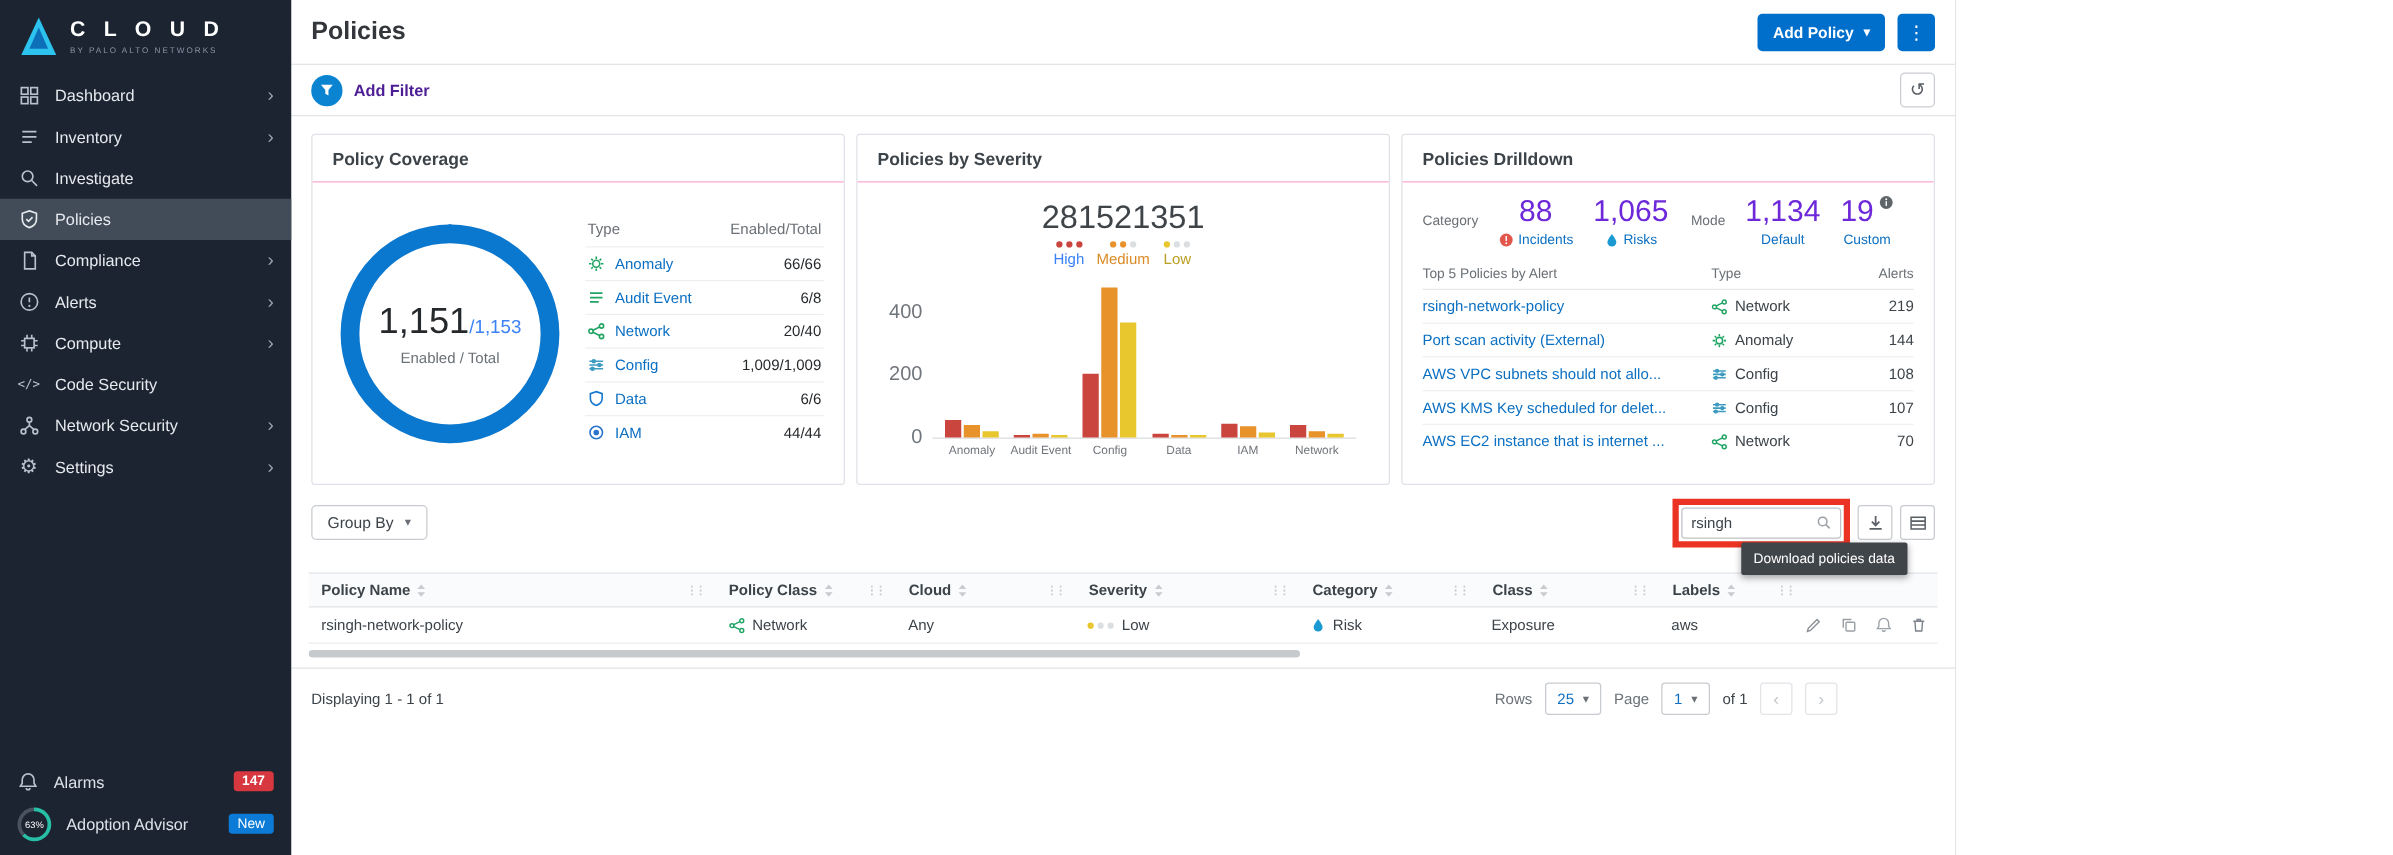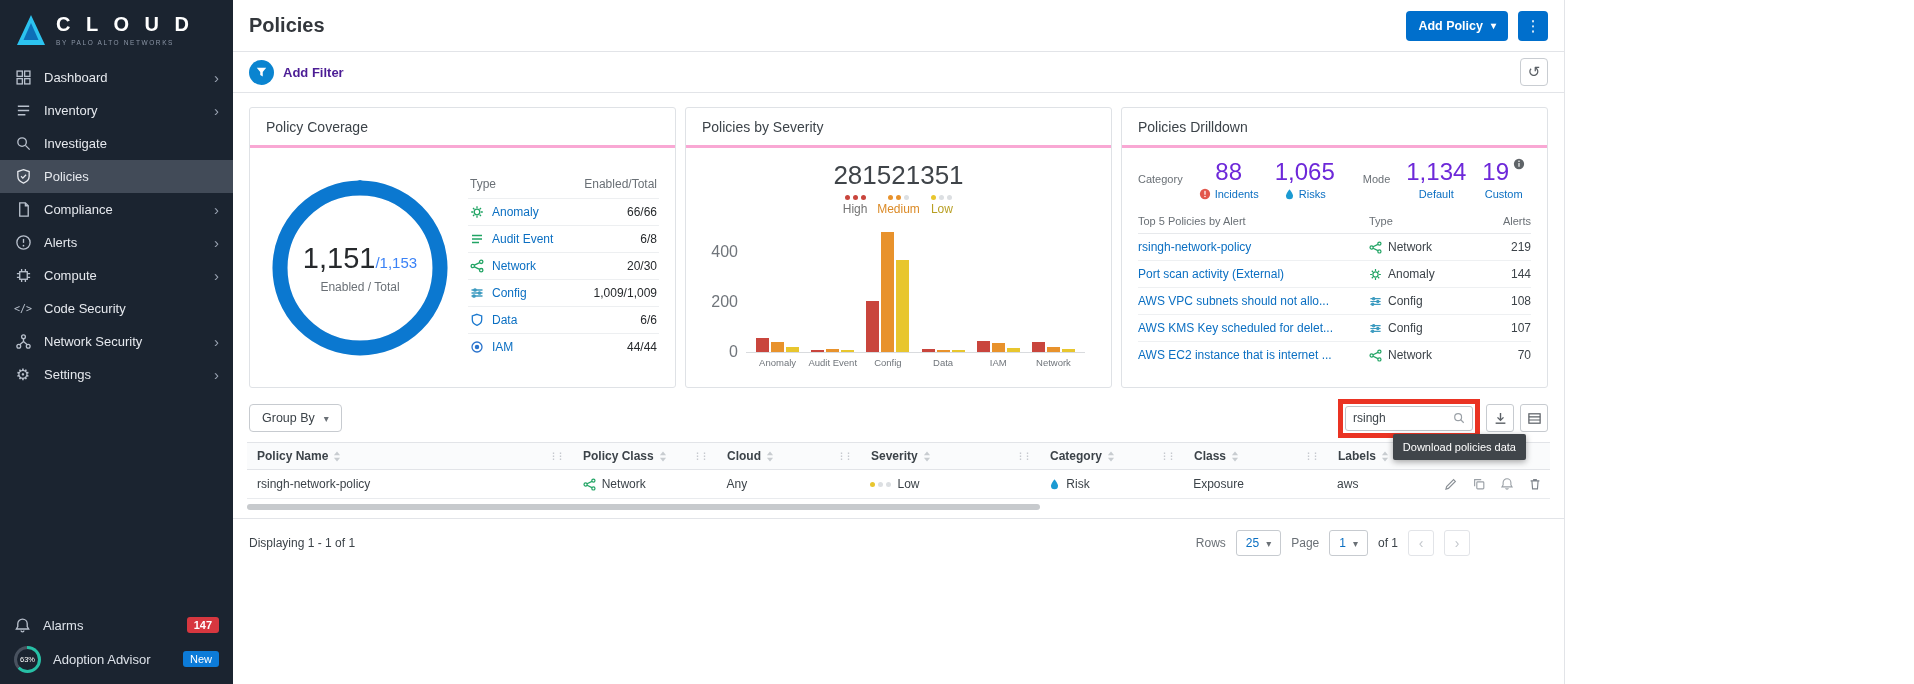--- a/index.html
+++ b/index.html
@@ -3,21 +3,21 @@
 <meta charset="utf-8">
 <style>
   *{box-sizing:border-box;margin:0;padding:0}
   html,body{width:1914px;height:684px;overflow:hidden}
   body{font-family:"Liberation Sans",sans-serif;background:#fff;color:#3c4349}
   .app{display:flex;width:100%;height:100%}
 
   
   .sidebar{width:233px;min-width:233px;background:#1b2430;color:#dde2e9;display:flex;flex-direction:column;position:relative}
   .logo{display:flex;align-items:center;gap:10px;padding:13px 16px 15px}
-  .logo-text .t{font-size:20px;font-weight:bold;letter-spacing:5px;color:#fff}
+  .logo-text .t{font-size:17px;font-weight:bold;letter-spacing:5px;color:#fff}
   .logo-text .s{font-size:6.5px;letter-spacing:1.6px;color:#8b95a5;margin-top:3px}
   .nav-item{height:33px;display:flex;align-items:center;gap:12px;padding:0 14px;font-size:13px;color:#e6e9ee;cursor:pointer}
   .nav-item.selected{background:#424b58}
   .nav-item .icon{width:18px;height:18px;display:grid;place-items:center;color:#b9c1cd}
   .nav-item .chev{margin-left:auto;color:#9aa3b2;font-size:15px}
   .code-ic{font-family:"DejaVu Sans Mono",monospace;font-size:10px;color:#b9c1cd}
   .gear-glyph{font-size:16px;color:#b9c1cd;line-height:1}
   .sidebar-bottom{position:absolute;bottom:8px;left:0;right:0}
   .srow{height:34px;display:flex;align-items:center;gap:12px;padding:0 14px;font-size:13px;cursor:pointer}
   .badge-red{margin-left:auto;background:#d7373f;color:#fff;font-size:11px;padding:2px 7px;border-radius:3px;font-weight:bold}
@@ -37,21 +37,21 @@
   .kebab-btn{width:30px;height:30px;border-radius:4px;background:#006fcc;color:#fff;border:none;font-size:15px;display:grid;place-items:center;cursor:pointer}
 
   .filterbar{height:41px;display:flex;align-items:center;gap:9px;padding:0 16px;border-bottom:1px solid #e2e4e8;flex:none}
   .filter-circle{width:25px;height:25px;border-radius:50%;background:#0a84d0;display:grid;place-items:center;cursor:pointer}
   .add-filter-label{color:#4c1d95;font-size:13px;font-weight:700;cursor:pointer}
   .reset-btn{margin-left:auto;width:28px;height:28px;border:1px solid #c9cdd2;border-radius:4px;background:#fff;color:#5b6066;font-size:15px;display:grid;place-items:center;cursor:pointer}
 
   
   .cards{display:flex;gap:9px;padding:14px 16px 8px;flex:none}
   .card{flex:1;min-width:0;height:281px;border:1px solid #dfe2e6;border-radius:3px;background:#fff;display:flex;flex-direction:column}
-  .card-title{padding:11px 16px 10px;border-bottom:3px solid #f9a8d4;font-size:14px;font-weight:400;color:#3c4349}
+  .card-title{padding:11px 16px 10px;border-bottom:1px solid #f9a8d4;font-size:14px;font-weight:700;color:#3c4349}
   .card-body{flex:1;min-height:0}
 
   .coverage-body{display:flex;align-items:center;gap:12px;padding:10px 14px}
   .donut-wrap{position:relative;width:192px;height:192px;flex:none}
   .donut-center{position:absolute;inset:0;display:flex;flex-direction:column;align-items:center;justify-content:center}
   .donut-line{display:flex;align-items:baseline}
   .donut-big{font-size:29px;color:#26292c}
   .donut-small{font-size:15px;color:#3b82f6}
   .donut-cap{font-size:12px;color:#6a7076;margin-top:5px}
   .cov-list{flex:1;font-size:12px;padding-right:2px}
@@ -62,59 +62,59 @@
   .cov-row .val{margin-left:auto;color:#26292c}
 
   .sev-body{padding:8px 14px 0}
   .sev-stats{display:flex;justify-content:center;padding:4px 10px 0}
   .sev-stat{text-align:center}
   .sev-value{font-size:26px;color:#3f4449}
   .sev-dots{display:flex;gap:3px;justify-content:center;margin:4px 0 2px}
   .dot{width:5px;height:5px;border-radius:50%}
   .dot.red{background:#c9453d}.dot.orange{background:#e8922c}.dot.yellow{background:#e8c62e}.dot.empty{background:#dcdfe2}
   .sev-label{font-size:12px}
-  .lab-high{color:#737373}.lab-med{color:#db8a26}.lab-low{color:#b89f23}
+  .lab-high{color:#3b82f6}.lab-med{color:#db8a26}.lab-low{color:#b89f23}
   .chart{margin:12px 12px 0 46px;position:relative}
   .plot{height:125px;display:flex;justify-content:space-between;align-items:flex-end;border-bottom:1px solid #d9dbde;padding:0 4px;position:relative}
   .bar-group{width:58px;display:flex;justify-content:center;align-items:flex-end;gap:2px}
   .bar{width:13px}
   .x-labels{display:flex;justify-content:space-between;padding:0 4px;margin-top:4px}
   .x-label{width:58px;text-align:center;font-size:9.5px;color:#70757b;white-space:nowrap}
   .ytick{position:absolute;right:calc(100% + 8px);font-size:16px;color:#70757b;transform:translateY(50%)}
   .ytick.t0{bottom:0}.ytick.t200{bottom:50px}.ytick.t400{bottom:100px}
 
   .drill-body{padding:10px 16px 4px}
   .drill-stats{display:flex;align-items:center;gap:16px}
   .drill-grp-label{font-size:11px;color:#6a7076}
   .drill-stat{text-align:center}
   .drill-value-wrap{display:flex;align-items:flex-start;justify-content:center;gap:4px}
   .drill-value{font-size:24px;color:#6d28d9}
   .drill-sub{display:flex;align-items:center;gap:4px;font-size:11px;color:#0b6fc2;margin-top:2px;justify-content:center;cursor:pointer}
-  .mode-label{margin-left:12px}
+  .mode-label{margin-left:2px}
   .top5{margin-top:10px}
   .t5-head{display:flex;font-size:11px;color:#6a7076;padding:5px 0 6px;border-bottom:1px solid #e7e9ec}
   .t5-head .c1{flex:1}.t5-head .c2{width:118px}.t5-head .c3{width:44px;text-align:right}
   .t5-row{display:flex;align-items:center;font-size:12px;padding:6px 0;border-bottom:1px solid #eef0f2}
   .t5-row:last-child{border-bottom:none}
   .t5-name{flex:1;color:#0b6fc2;white-space:nowrap;overflow:hidden;cursor:pointer;padding-right:6px}
   .t5-type{width:118px;display:flex;align-items:center;gap:6px;color:#3c4349}
   .t5-alerts{width:44px;text-align:right;color:#3c4349}
 
   
   .toolbar{display:flex;align-items:center;height:44px;padding:0 16px;position:relative;flex:none}
   .groupby-btn{display:flex;align-items:center;gap:9px;border:1px solid #c7cbd0;border-radius:4px;background:#fff;height:28px;padding:0 12px;font-size:12.5px;color:#3c4349;font-family:inherit;cursor:pointer}
   .groupby-btn .chev{font-size:10px;color:#6a7076}
   .toolbar-right{margin-left:auto;display:flex;align-items:center;gap:6px}
   .annotation{border:5px solid #ea3323;padding:2px;display:flex;margin:-8px 0}
   .search-box{width:128px;height:25px;border:1px solid #bfc4c9;border-radius:3px;display:flex;align-items:center;padding:0 7px;background:#fff;gap:4px}
   .search-input{border:none;outline:none;flex:1;min-width:0;font-size:12px;color:#3c4349;font-family:inherit;background:transparent}
   .icon-btn{width:28px;height:28px;border:1px solid #c7cbd0;border-radius:3px;background:#fff;display:grid;place-items:center;color:#5b6066;cursor:pointer}
   .tooltip{position:absolute;top:38px;right:38px;background:#40454a;color:#fff;font-size:11px;padding:7px 10px;border-radius:2px;box-shadow:0 2px 6px rgba(0,0,0,.35);z-index:6;white-space:nowrap}
 
-  .tbl{margin:2px 14px 0;flex:none}
+  .tbl{margin:18px 14px 0;flex:none}
   .tbl-head{display:flex;background:#fafbfc;border-top:1px solid #e2e4e8;border-bottom:1px solid #e2e4e8;height:28px;align-items:center;font-size:12px;color:#3c4349;font-weight:bold}
   .th{display:flex;align-items:center;gap:5px;padding:0 10px;height:100%;cursor:pointer}
   .th .drag{margin-left:auto;color:#c6cacf;font-size:9px;letter-spacing:-2px;cursor:grab}
   .w-name{width:326px}.w-type{width:144px}.w-cloud{width:144px}.w-sev{width:179px}.w-cat{width:144px}.w-class{width:144px}.w-labels{width:117px}.w-actions{flex:1}
   .tbl-row{display:flex;align-items:center;height:29px;border-bottom:1px solid #e9ebee;font-size:12px;color:#3c4349}
   .td{padding:0 10px;display:flex;align-items:center;gap:6px}
   .actions{flex:1;display:flex;align-items:center;justify-content:flex-end;gap:14px;padding-right:8px;color:#9aa0a6}
   .actions .act{cursor:pointer;display:grid;place-items:center}
   .mini-dots{display:flex;gap:3px;align-items:center}
 
@@ -334,21 +334,21 @@
             <div class="cov-row">
               <span>
                   <svg width="14" height="14" viewBox="0 0 14 14" fill="none" stroke="#21a464" stroke-width="1.3">
                     <circle cx="11.2" cy="2.8" r="1.7"></circle>
                     <circle cx="2.8" cy="7" r="1.7"></circle>
                     <circle cx="11.2" cy="11.2" r="1.7"></circle>
                     <path d="M4.4 6.2l5.2-2.6M4.4 7.8l5.2 2.6"></path>
                   </svg>
                 </span>
               <span class="type">Network</span>
-              <span class="val">20/30</span>
+              <span class="val">20/40</span>
             </div>
             <div class="cov-row">
               <span>
                   <svg width="14" height="14" viewBox="0 0 14 14" fill="none" stroke="#3d9bc0" stroke-width="1.3">
                     <path d="M1.5 4h11M1.5 7h11M1.5 10h11"></path>
                     <circle cx="5" cy="4" r="1.2" fill="#3d9bc0"></circle>
                     <circle cx="9.5" cy="7" r="1.2" fill="#3d9bc0"></circle>
                     <circle cx="4" cy="10" r="1.2" fill="#3d9bc0"></circle>
                   </svg>
                 </span>

